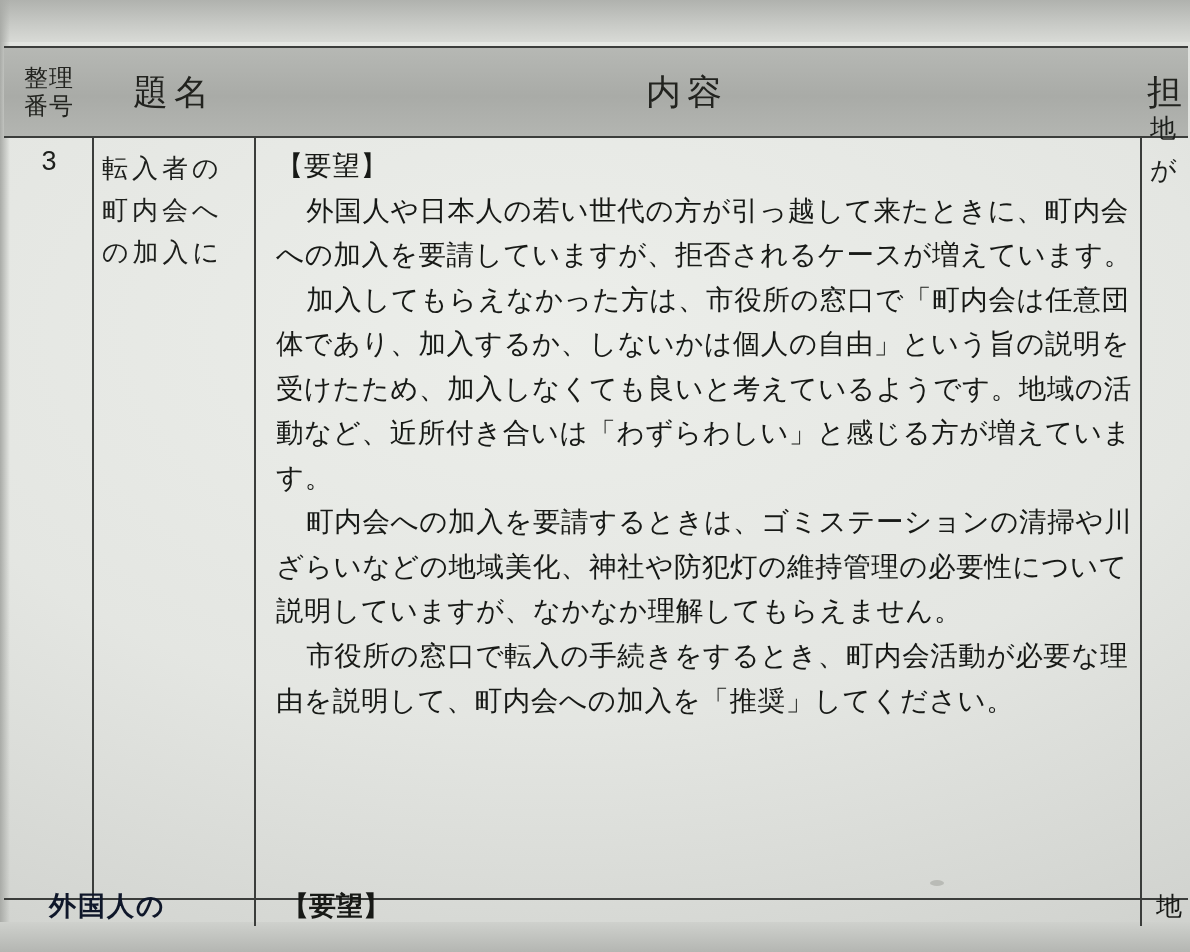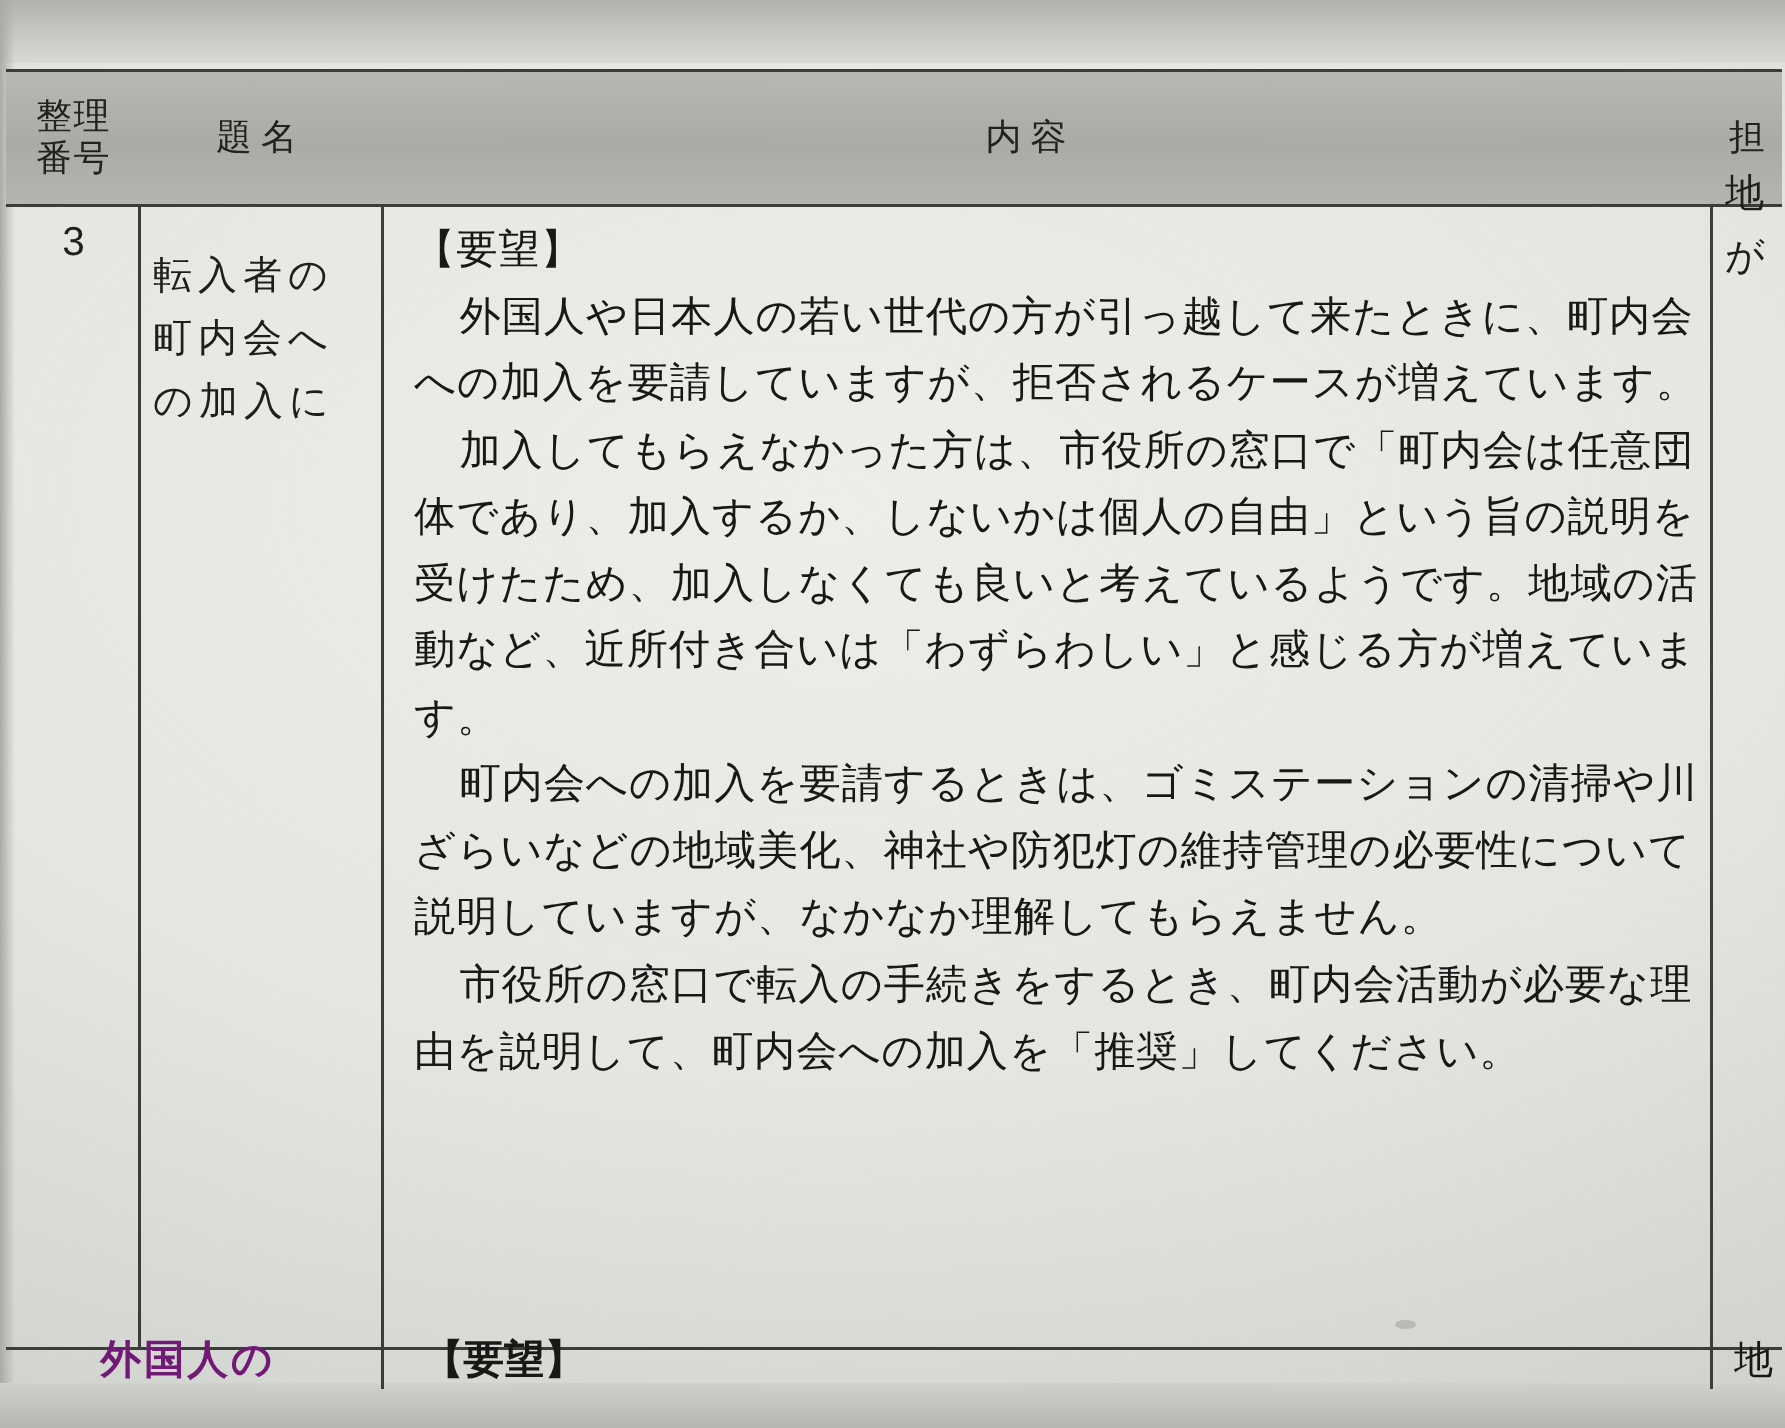--- a/index.html
+++ b/index.html
@@ -70,21 +70,21 @@
     right: 0;
     height: 88px;
     background: linear-gradient(to bottom, #b6b8b4, #a9aba7 55%, #b3b5b1);
   }
   .head-cell {
     position: absolute;
     display: flex;
     align-items: center;
     justify-content: center;
     color: #22231f;
-    font-size: 24px;
+    font-size: 35px;
     letter-spacing: 1px;
     text-align: center;
     line-height: 1.2;
   }
   .head-cell.two-line {
     flex-direction: column;
     line-height: 1.18;
     font-size: 24px;
   }
 
@@ -94,21 +94,21 @@
     left: 8px;
     top: 100px;
     width: 74px;
     text-align: center;
     font-size: 27px;
     color: #1d1f1c;
   }
   .cell-title {
     position: absolute;
     left: 98px;
-    top: 116px;
+    top: 101px;
     width: 140px;
     font-size: 26px;
     color: #1d1f1c;
     line-height: 1.62;
     letter-spacing: 4px;
   }
   .cell-title div { white-space: nowrap; }
 
   .cell-body {
     position: absolute;
@@ -133,25 +133,25 @@
     width: 46px;
     font-size: 26px;
     color: #1d1f1c;
     line-height: 1.6;
   }
   .cell-right div { white-space: nowrap; }
 
   
   .next-row-title {
     position: absolute;
-    left: 63px;
+    left: 45px;
     bottom: 2px;
     font-size: 27px;
     font-weight: bold;
-    color: #701a75;
+    color: #0f172a;
     letter-spacing: 2px;
   }
   .next-row-body {
     position: absolute;
     left: 278px;
     bottom: 2px;
     font-size: 27px;
     font-weight: bold;
     color: #171916;
   }

